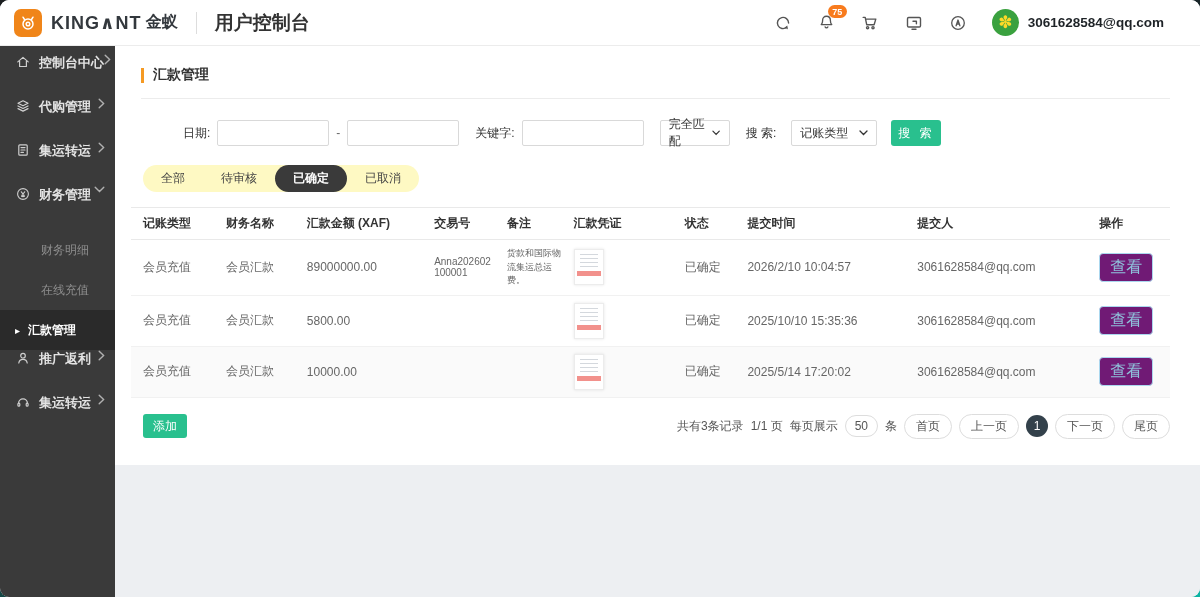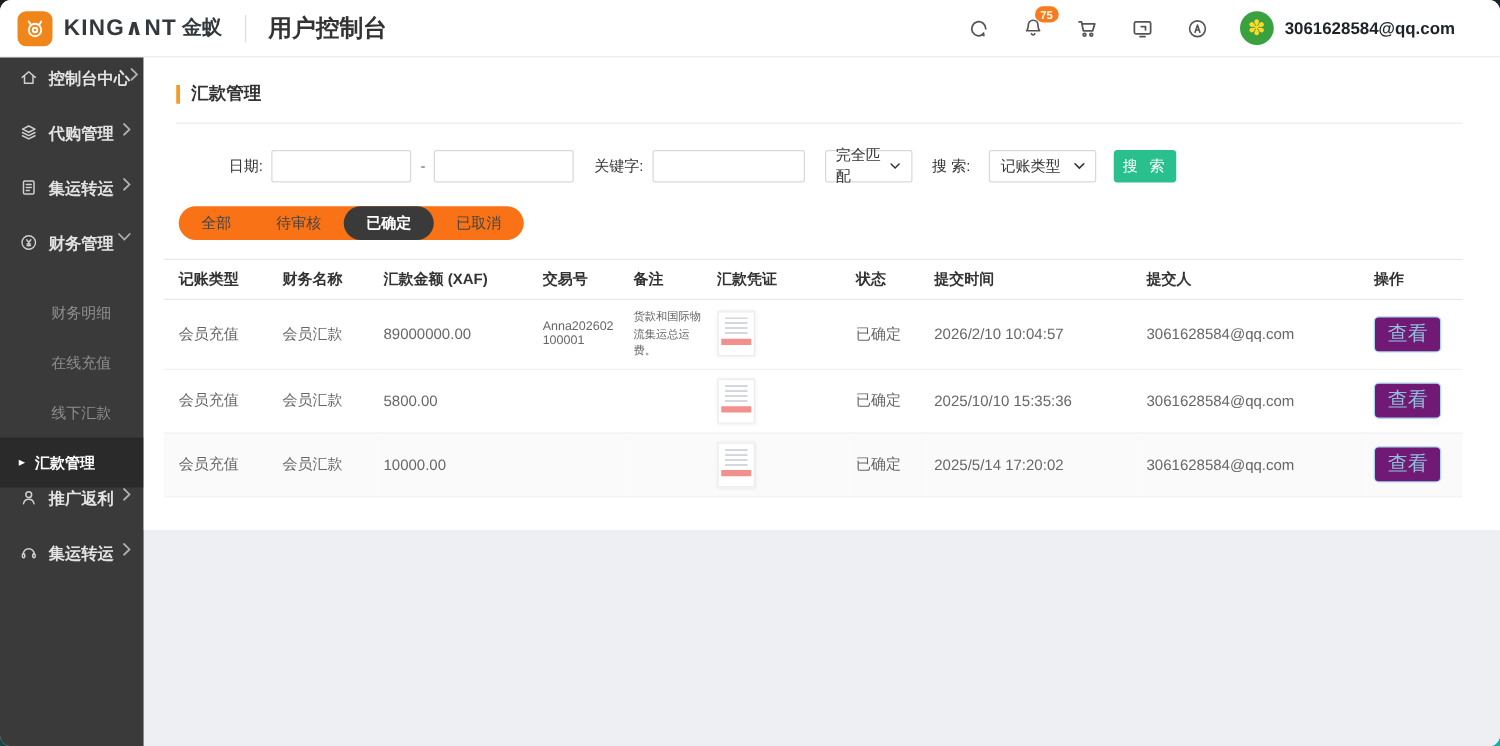--- a/index.html
+++ b/index.html
@@ -66,21 +66,21 @@
     display:flex; align-items:center; justify-content:space-between; padding:0 8px;
     cursor:pointer; }
   .sel-match { width:70px; margin-left:16px; }
   .sel-type { width:86px; margin-left:8px; }
   .srch-lbl { margin-left:16px; }
   .btn-green { background:#29c08e; color:#fff; border:none; border-radius:3px;
     font-size:12px; cursor:pointer; font-family:inherit; }
   .search-btn { width:50px; height:26px; margin-left:14px; letter-spacing:3px; }
 
   
-  .tabs { display:inline-flex; align-items:flex-start; background:#f97316;
+  .tabs { display:inline-flex; align-items:flex-start; background:#fef9c3;
     border-radius:15px; margin:19px 0 0 12px; height:27px; }
   .tab { padding:0 18px; font-size:12px; color:#444; line-height:27px;
     border-radius:14px; cursor:pointer; white-space:nowrap; }
   .tab.active { background:#3a3a3a; color:#fff; font-weight:bold; }
 
   
   table { width:100%; border-collapse:collapse; table-layout:fixed;
     margin-top:15px; font-size:12px; }
   th { font-weight:bold; color:#333; text-align:left; padding:7px 6px;
     border-top:1px solid #e9e9e9; border-bottom:1px solid #e9e9e9; white-space:nowrap; }
@@ -239,23 +239,20 @@
               <path d="M1.2 1.2 5.5 5.6 9.8 1.2"></path>
             </svg>
           </span>
       </div>
 
       <div class="subnav-item">
         <span>财务明细</span>
       </div>
       <div class="subnav-item">
         <span>在线充值</span>
-      </div>
-      <div class="subnav-item">
-        <span>线下汇款</span>
       </div>
       <div class="subnav-item active">
         <span class="active-marker">▸</span>
         <span>汇款管理</span>
       </div>
 
       <div class="nav-item">
         <span class="nav-icon">
           <svg width="16" height="16" viewBox="0 0 16 16" fill="none" stroke="#cfcfcf" stroke-width="1.2" stroke-linecap="round" stroke-linejoin="round">
             <circle cx="8" cy="5.7" r="2.3"></circle>
@@ -397,17 +394,32 @@
                 </td>
               <td>已确定</td>
               <td>2025/5/14 17:20:02</td>
               <td>3061628584@qq.com</td>
               <td><button class="view-btn">查看</button></td>
             </tr>
           </tbody>
         </table>
 
         
+        <div class="footer-row">
+          <button class="btn-green add-btn">添加</button>
+          <div class="pagination">
+            <span class="pg-text">共有3条记录</span>
+            <span class="pg-text">1/1 页</span>
+            <span class="pg-text">每页展示</span>
+            <span class="pg-size">50</span>
+            <span class="pg-text">条</span>
+            <span class="pg-pill">首页</span>
+            <span class="pg-pill">上一页</span>
+            <span class="pg-current">1</span>
+            <span class="pg-pill">下一页</span>
+            <span class="pg-pill">尾页</span>
+          </div>
+        </div>
 
       </div>
     </div>
   </div>
 </div>
 
 </body></html>

